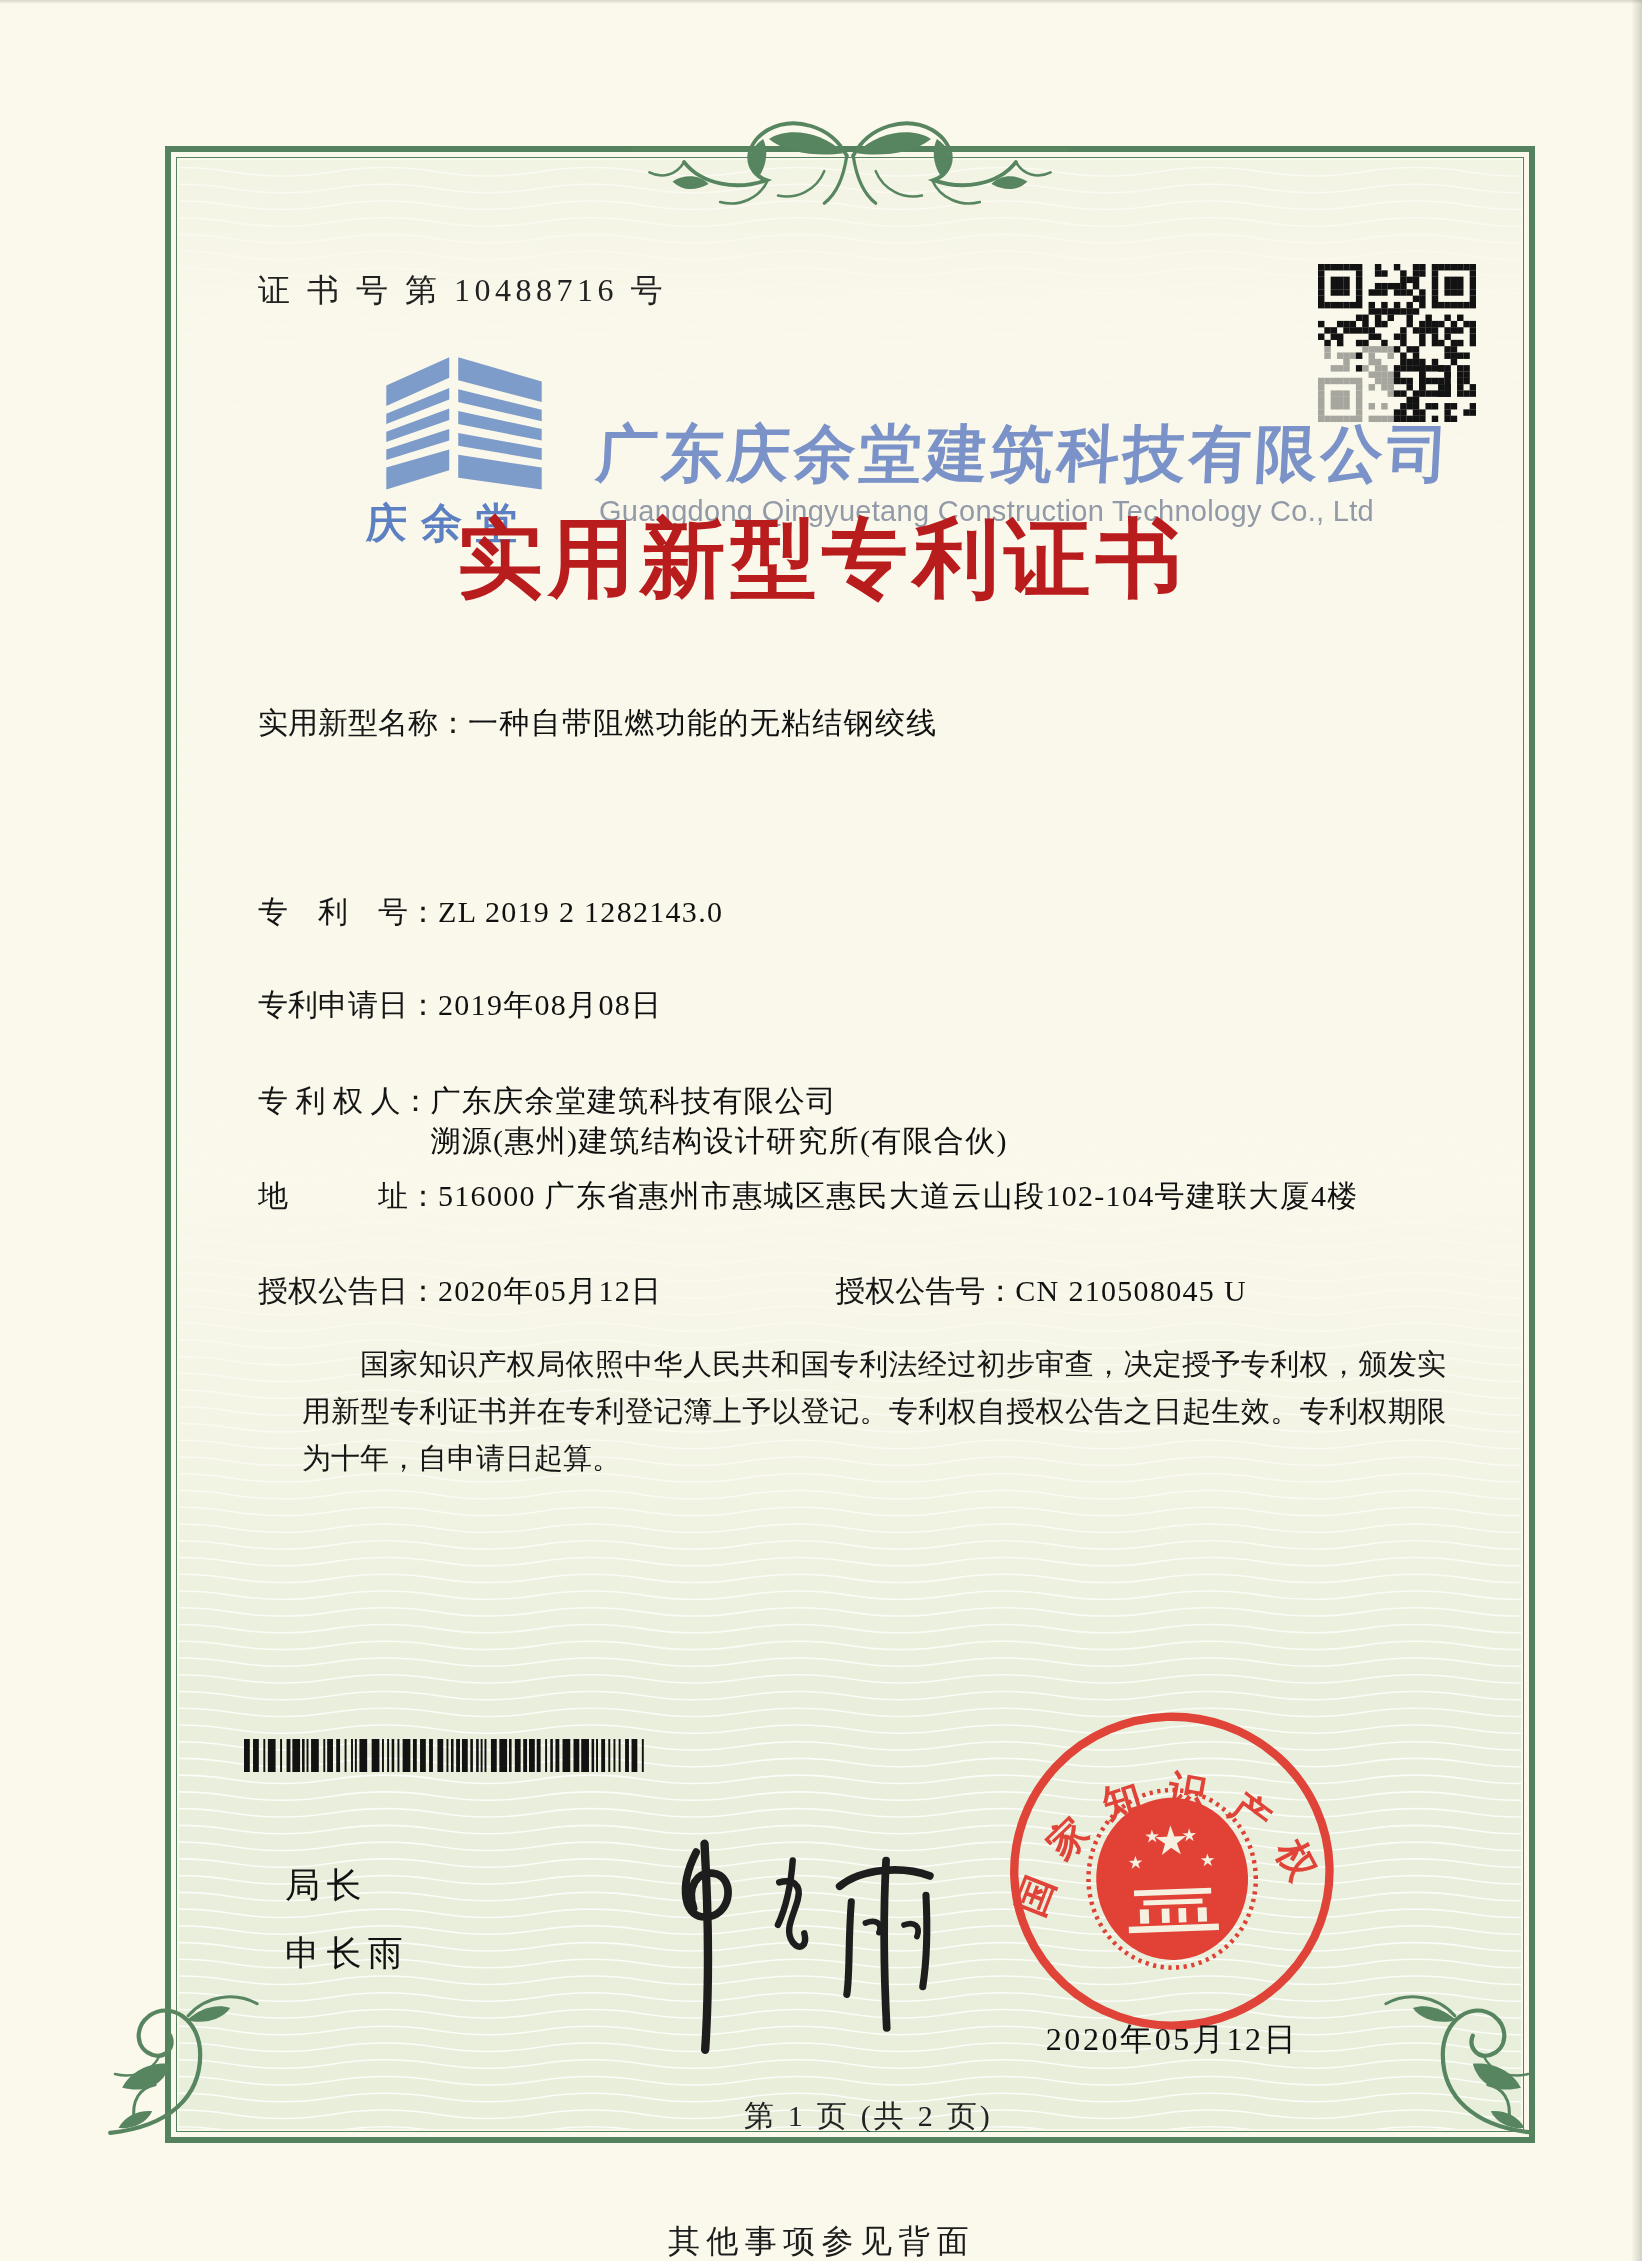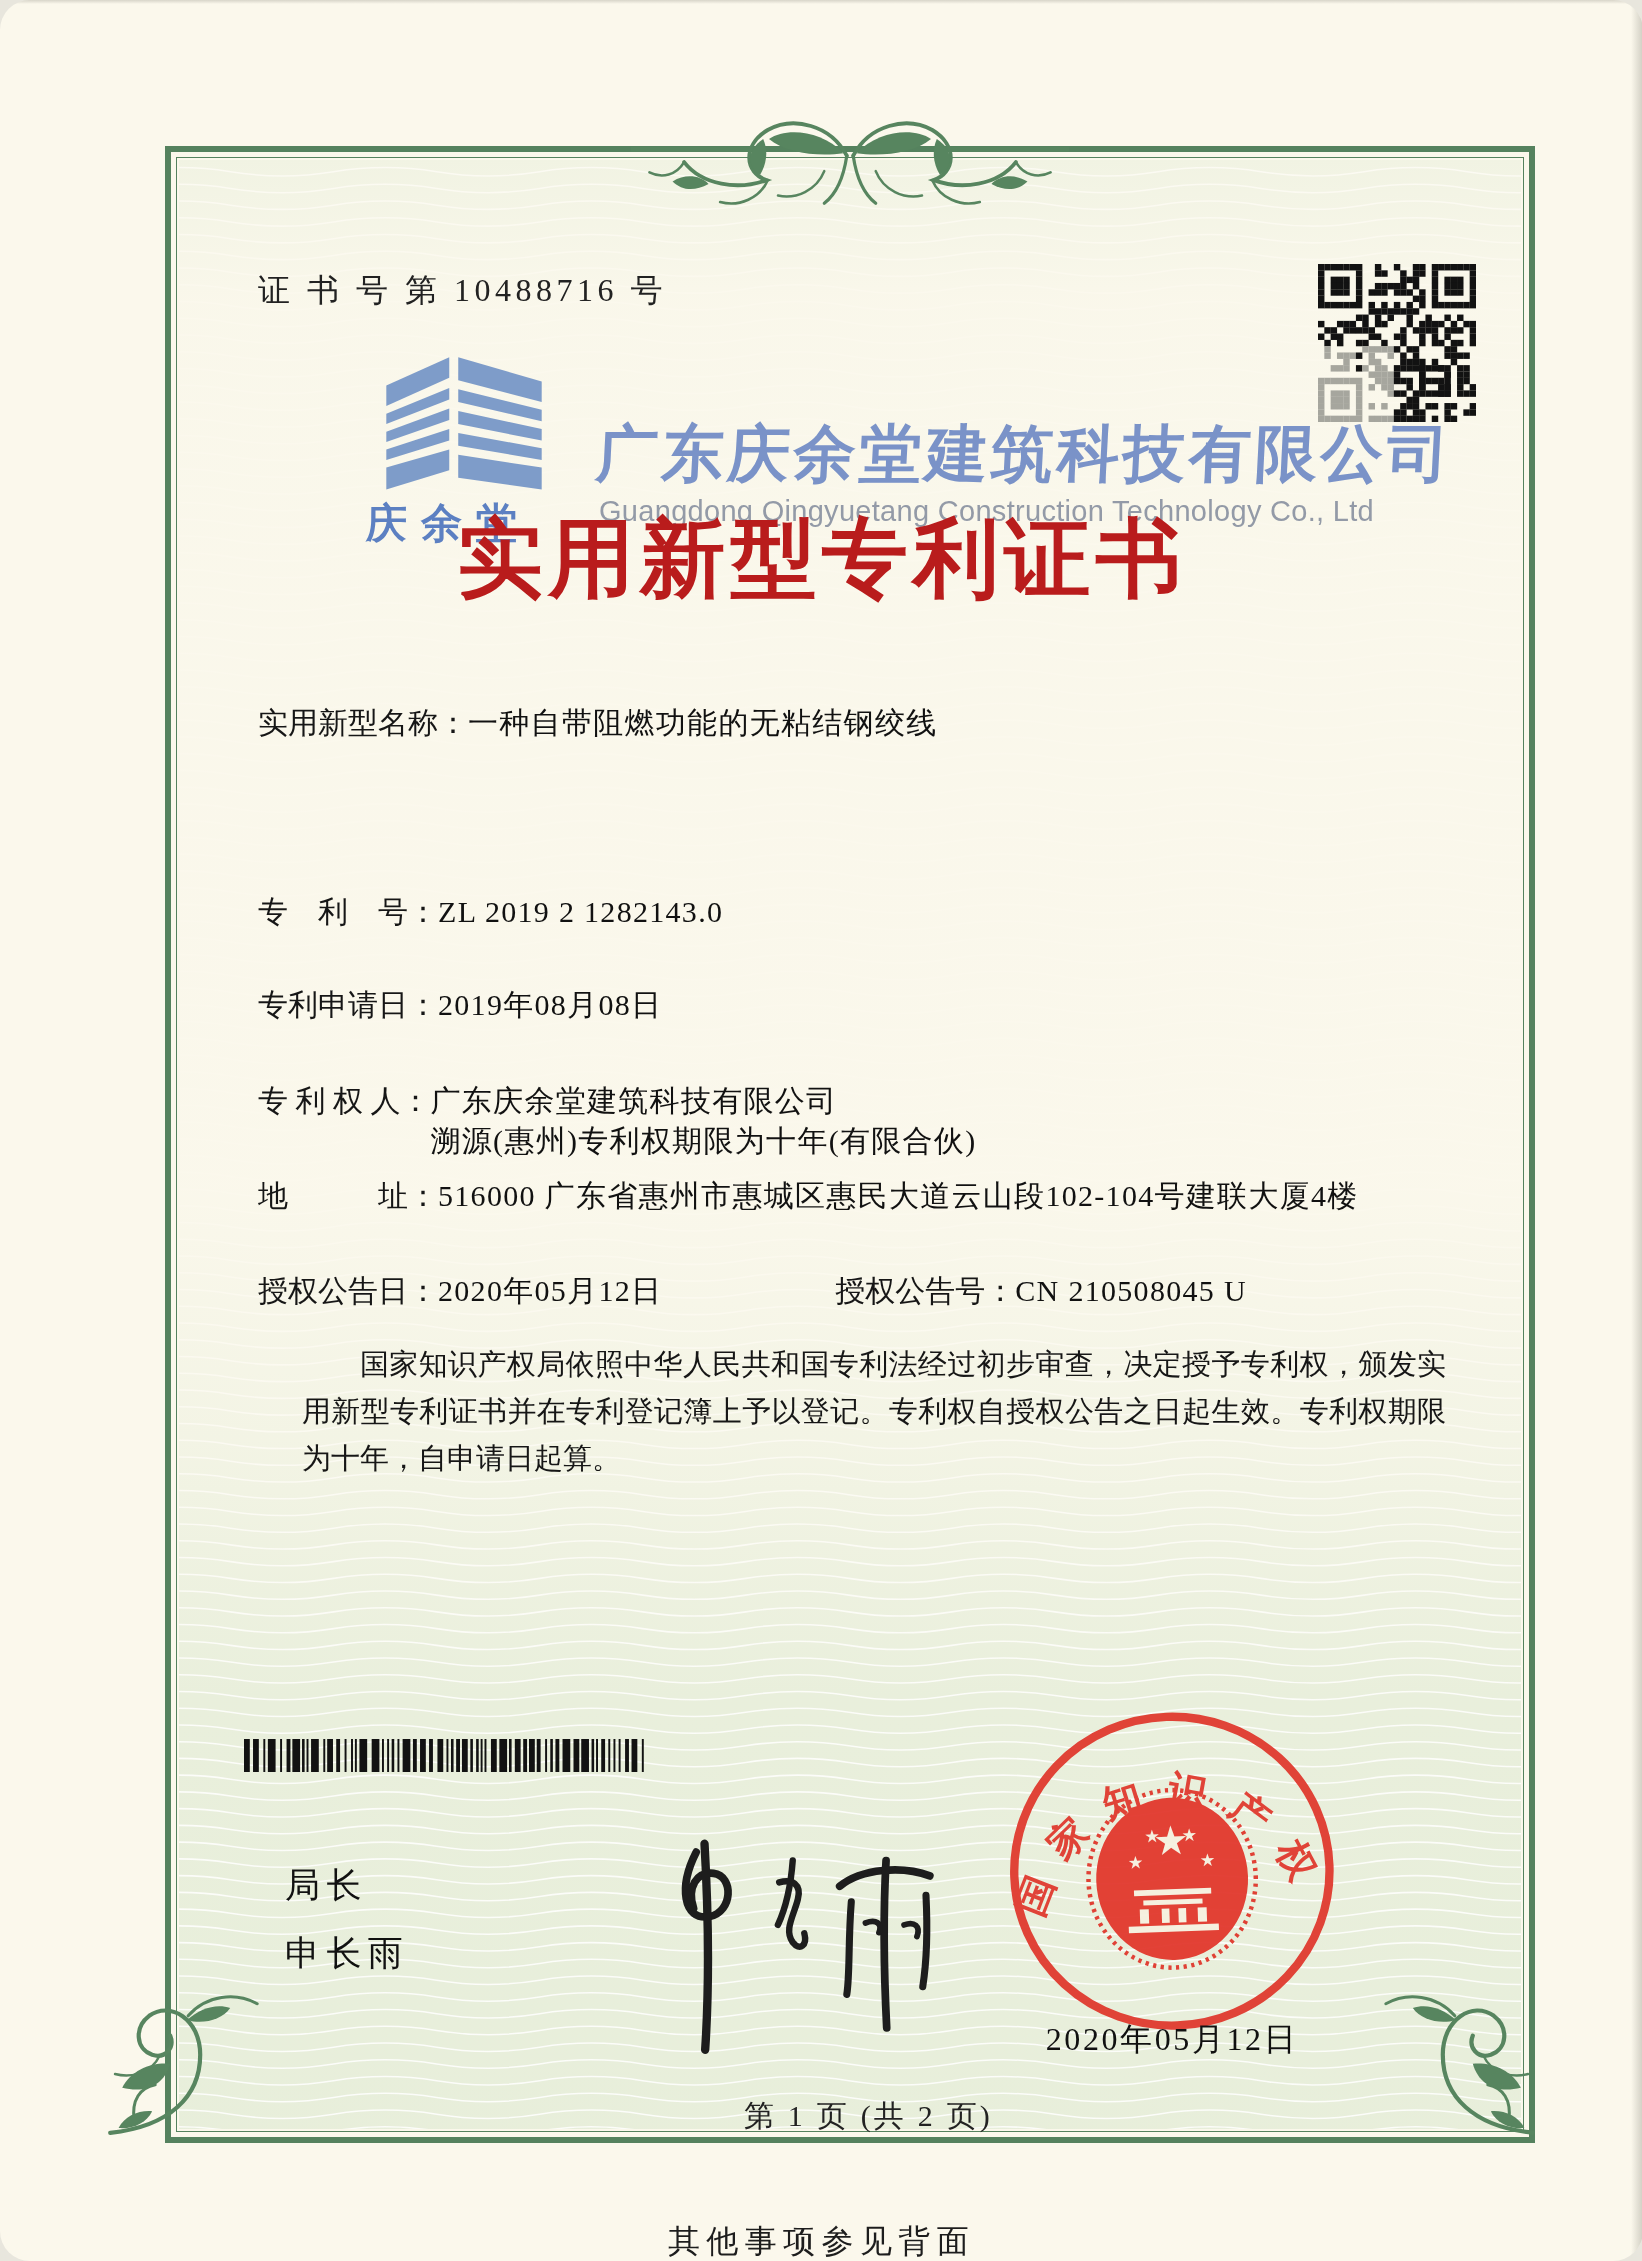--- a/index.html
+++ b/index.html
@@ -1,21 +1,20 @@
 <!DOCTYPE html>
 <html style="font-size:10.3px"><head>
 <meta charset="utf-8">
 <style>
   html,body{margin:0;padding:0;background:#e8e6dd;}
   .page{
     position:relative;width:1643px;height:2261px;overflow:hidden;
     background:#fbf8ec;
     font-family:"Liberation Serif","DejaVu Serif",serif;
     color:#1a1a1a;
-    border-radius:30px;
   }
   .scan-edge-right{position:absolute;top:0;right:0;width:11.6px;height:100%;
     background:linear-gradient(90deg,rgba(110,108,98,0),rgba(110,108,98,0.30));}
   .scan-edge-top{position:absolute;top:0;left:0;width:100%;height:3.9px;
     background:linear-gradient(180deg,rgba(110,108,98,0.25),rgba(110,108,98,0));}
 
   
   .frame{position:absolute;left:165px;top:146px;width:1370px;height:1997px;
     border:6.4px solid #55825e;box-sizing:border-box;}
   .frame-inner-line{position:absolute;left:5.2px;top:5.2px;right:5.2px;bottom:5.2px;
@@ -635,21 +634,21 @@
   <div class="field-row" style="top:703px;">
     <span class="flabel">实用新型名称：</span><span class="fvalue">一种自带阻燃功能的无粘结钢绞线</span>
   </div>
   <div class="field-row" style="top:892px;">
     <span class="flabel">专　利　号：</span><span class="fvalue">ZL 2019 2 1282143.0</span>
   </div>
   <div class="field-row" style="top:985px;">
     <span class="flabel">专利申请日：</span><span class="fvalue">2019年08月08日</span>
   </div>
   <div class="field-row" style="top:1081px;">
-    <span class="flabel">专 利 权 人：</span><span class="fvalue wrapw"><span>广东庆余堂建筑科技有限公司</span><br><span>溯源(惠州)专利权期限为十年(有限合伙)</span></span>
+    <span class="flabel">专 利 权 人：</span><span class="fvalue wrapw"><span>广东庆余堂建筑科技有限公司</span><br><span>溯源(惠州)建筑结构设计研究所(有限合伙)</span></span>
   </div>
   <div class="field-row" style="top:1176px;">
     <span class="flabel">地　　　址：</span><span class="fvalue wrapw">516000 广东省惠州市惠城区惠民大道云山段102-104号建联大厦4楼</span>
   </div>
   <div class="field-row" style="top:1271px;">
     <span class="flabel">授权公告日：</span><span class="fvalue">2020年05月12日</span><span class="flabel2">授权公告号：</span><span class="fvalue">CN 210508045 U</span>
   </div>
 
   <div class="paras">
     <p>国家知识产权局依照中华人民共和国专利法经过初步审查，决定授予专利权，颁发实用新型专利证书并在专利登记簿上予以登记。专利权自授权公告之日起生效。专利权期限为十年，自申请日起算。</p>

